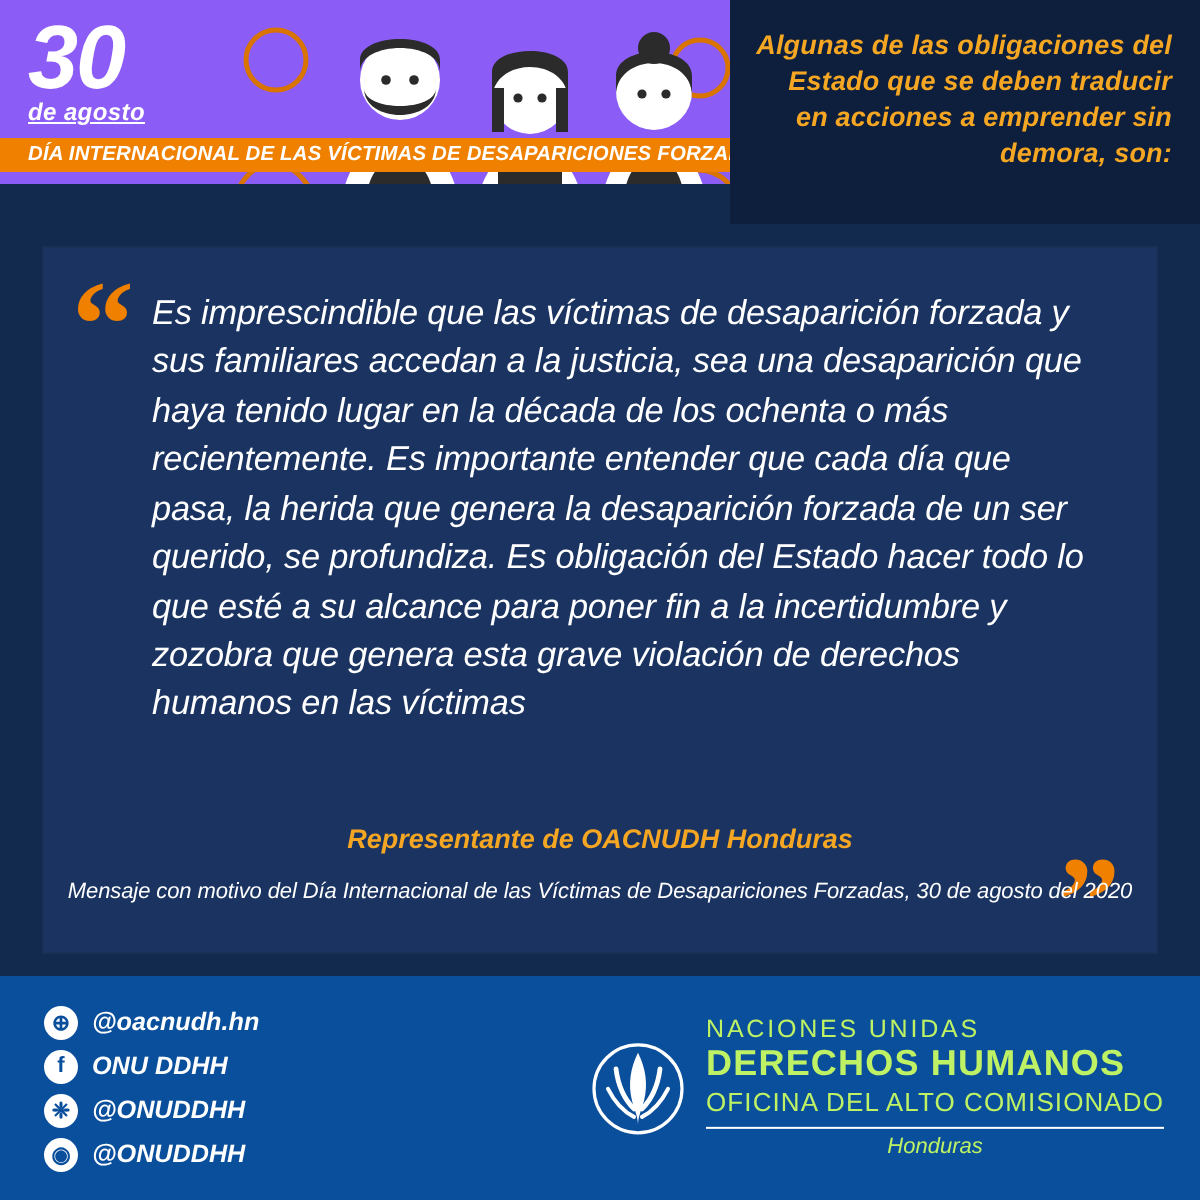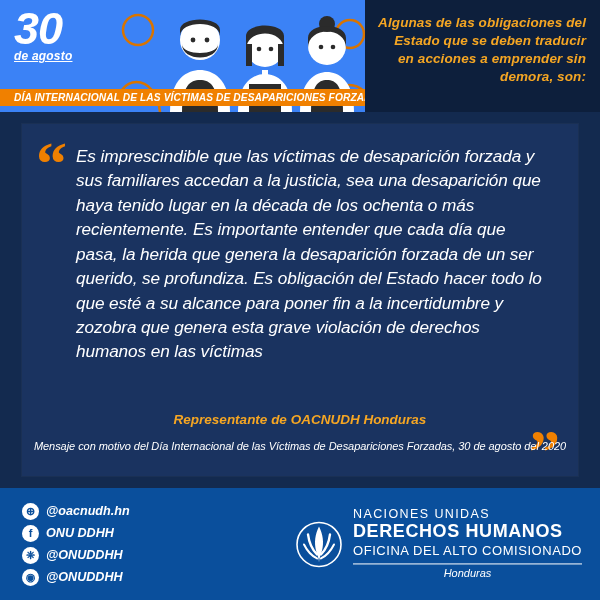--- a/index.html
+++ b/index.html
@@ -18,22 +18,22 @@
   
   .header {
     position: relative;
     display: flex;
     height: 112px;
     width: 100%;
   }
   .header-left {
     position: relative;
     width: 365px;
-    height: 112px;
-    background: #3b82f6;
+    height: 92px;
+    background: #8b5cf6;
     overflow: hidden;
   }
   .people {
     position: absolute;
     left: 118px; top: 0;
     width: 247px; height: 112px;
   }
   .header-right {
     flex: 1;
     background: #0d1f3c;
@@ -188,21 +188,21 @@
   }
   .un-logo {
     position: absolute;
     right: 18px; top: 50%;
     transform: translateY(-50%);
     display: flex;
     align-items: center;
     gap: 10px;
   }
   .un-emblem { width: 48px; height: 48px; flex: 0 0 auto; }
-  .un-text { color: #ffffff; }
+  .un-text { color: #bef264; }
   .un-l1 { font-size: 12.5px; letter-spacing: 1.4px; line-height: 1.1; }
   .un-l2 { font-size: 18px; font-weight: bold; letter-spacing: .6px; line-height: 1.1; }
   .un-l3 { font-size: 13px; letter-spacing: .55px; line-height: 1.2; margin-top: 1px; }
   .un-div { height: 1px; background: #ffffff; margin: 5px 0 3px 0; width: 100%; }
   .un-l4 { font-size: 11px; font-style: italic; text-align: center; }
 </style>
 </head>
 <body>
 
 <div class="poster">

